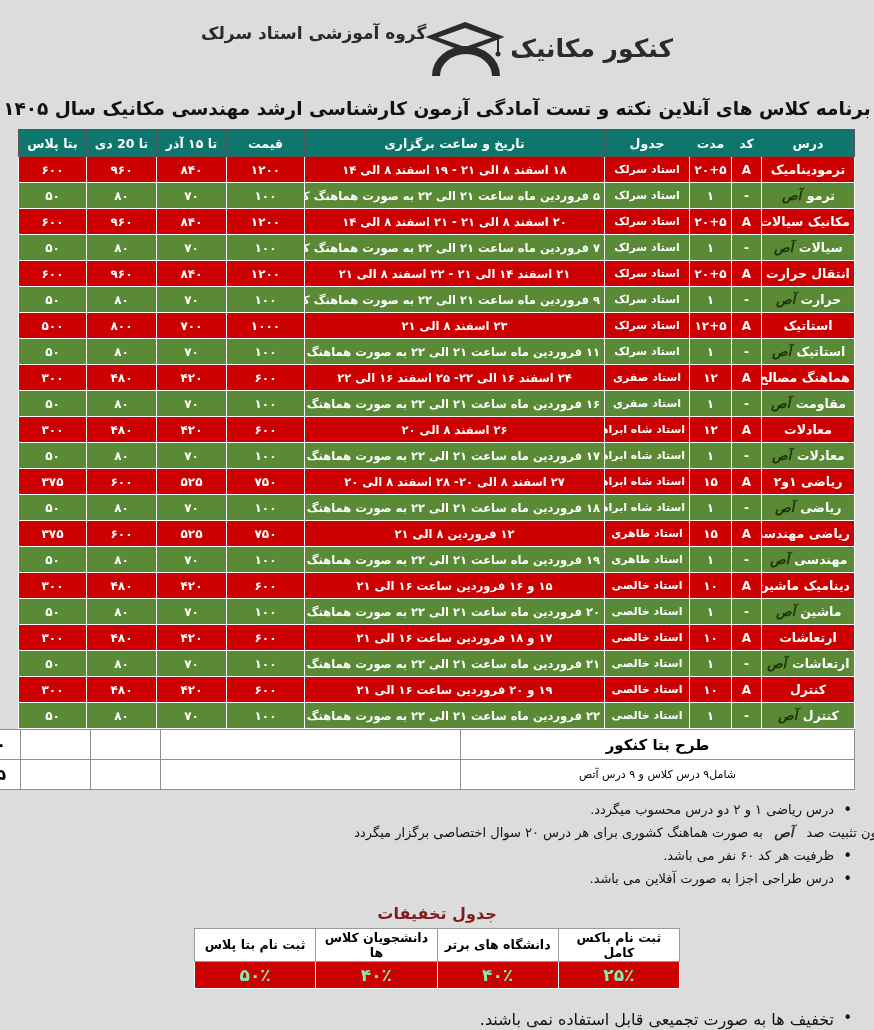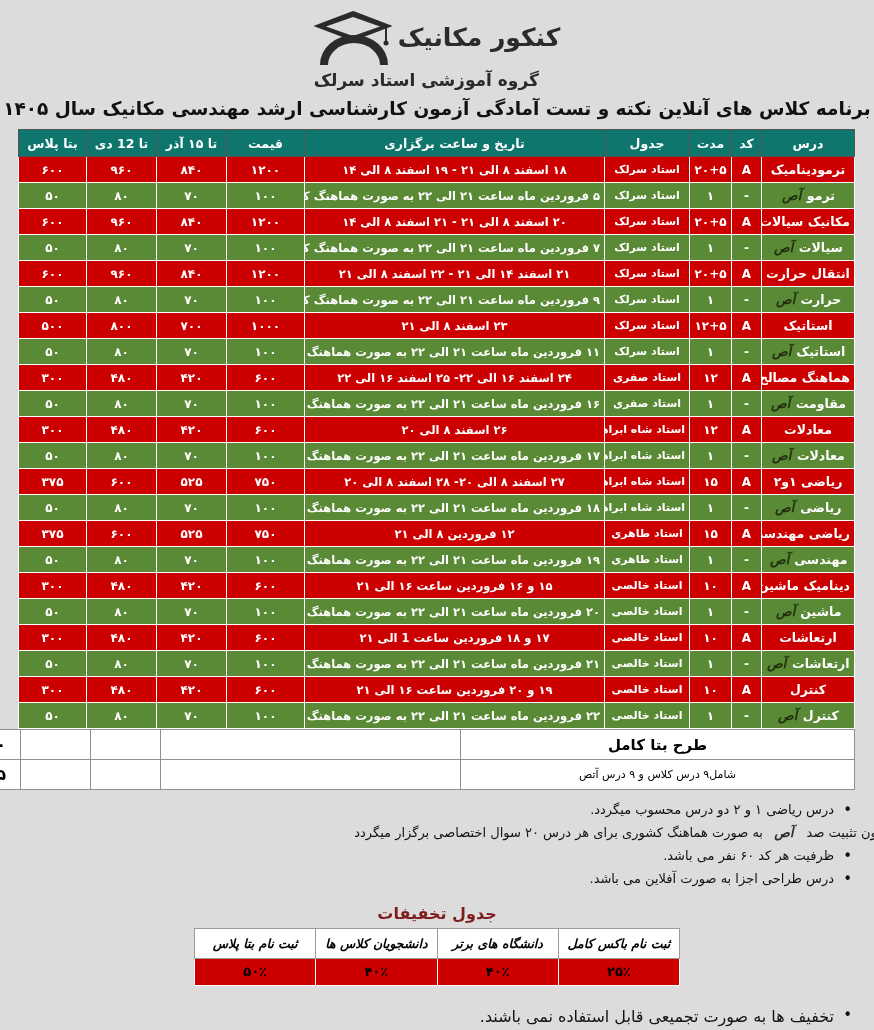--- a/index.html
+++ b/index.html
@@ -21,22 +21,22 @@
     width: 874px;
     height: 92px;
     display: flex;
     align-items: center;
     justify-content: center;
     padding-top: 6px;
     box-sizing: border-box;
   }
   .brand-inner {
     display: flex;
-    flex-direction: column;
-    align-items: flex-end;
+    flex-direction: row;
+    align-items: flex-start;
     position: relative;
   }
   .brand-row {
     display: flex;
     align-items: center;
     justify-content: center;
     gap: 6px;
   }
   .brand-title {
     font-size: 25px;
@@ -206,29 +206,28 @@
     font-size: 13px;
   }
   table.disc th {
     background: #ffffff;
     color: #000;
     border: 1px solid #9a9a9a;
     height: 27px;
     font-weight: bold;
     font-size: 12.5px;
     text-align: center;
-    font-style: italic;
   }
   table.disc td {
     background: #cc0000;
-    color: #000000;
+    color: #86efac;
     border: 1px solid #ffffff;
     height: 24px;
     font-weight: bold;
-    font-size: 13px;
+    font-size: 17px;
     text-align: center;
   }
 
   
   .notes-footer {
     width: 700px;
     margin: 18px 22px 0 auto;
     padding: 0;
     list-style: none;
   }
@@ -293,21 +292,21 @@
     </colgroup>
     <thead>
       <tr>
         <th>درس</th>
         <th>کد</th>
         <th>مدت</th>
         <th>جدول</th>
         <th>تاریخ و ساعت برگزاری</th>
         <th>قیمت</th>
         <th>تا ۱۵ آذر</th>
-        <th>تا 12 دی</th>
+        <th>تا 20 دی</th>
         <th>بتا پلاس</th>
       </tr>
     </thead>
     <tbody id="sched-body">
         <tr class="r-red">
           <td class="c-course">ترمودینامیک</td>
           <td class="">A</td>
           <td class="">۲۰+۵</td>
           <td class="c-teacher">استاد سرلک</td>
           <td class="c-date">۱۸ اسفند ۸ الی ۲۱ - ۱۹ اسفند ۸ الی ۱۴</td>
@@ -501,21 +500,21 @@
           <td class="">۱۰۰</td>
           <td class="">۷۰</td>
           <td class="">۸۰</td>
           <td class="">۵۰</td>
         </tr>
         <tr class="r-red">
           <td class="c-course">ارتعاشات</td>
           <td class="">A</td>
           <td class="">۱۰</td>
           <td class="c-teacher">استاد خالصی</td>
-          <td class="c-date">۱۷ و ۱۸ فروردین ساعت 1 الی ۲۱</td>
+          <td class="c-date">۱۷ و ۱۸ فروردین ساعت ۱۶ الی ۲۱</td>
           <td class="">۶۰۰</td>
           <td class="">۴۲۰</td>
           <td class="">۴۸۰</td>
           <td class="">۳۰۰</td>
         </tr>
         <tr class="r-green">
           <td class="c-course">ارتعاشات <span class="ass-mark dark">آص</span></td>
           <td class="">-</td>
           <td class="">۱</td>
           <td class="c-teacher">استاد خالصی</td>
@@ -553,21 +552,21 @@
   <table class="beta">
     <colgroup>
       <col style="width:394px">
         <col style="width:300px">
         <col style="width:70px">
       <col style="width:70px">
         <col style="width:68px">
     </colgroup>
     <tbody>
       <tr>
-        <td class="beta-label">طرح بتا کامل</td>
+        <td class="beta-label">طرح بتا کنکور</td>
         <td class="beta-blank"></td>
         <td class="beta-blank"></td>
         <td class="beta-blank"></td>
         <td class="beta-num">۸۹۵۰</td>
       </tr>
       <tr>
         <td class="beta-sub">شامل۹ درس کلاس و ۹ درس آتص</td>
         <td class="beta-blank"></td>
         <td class="beta-blank"></td>
         <td class="beta-blank"></td>

